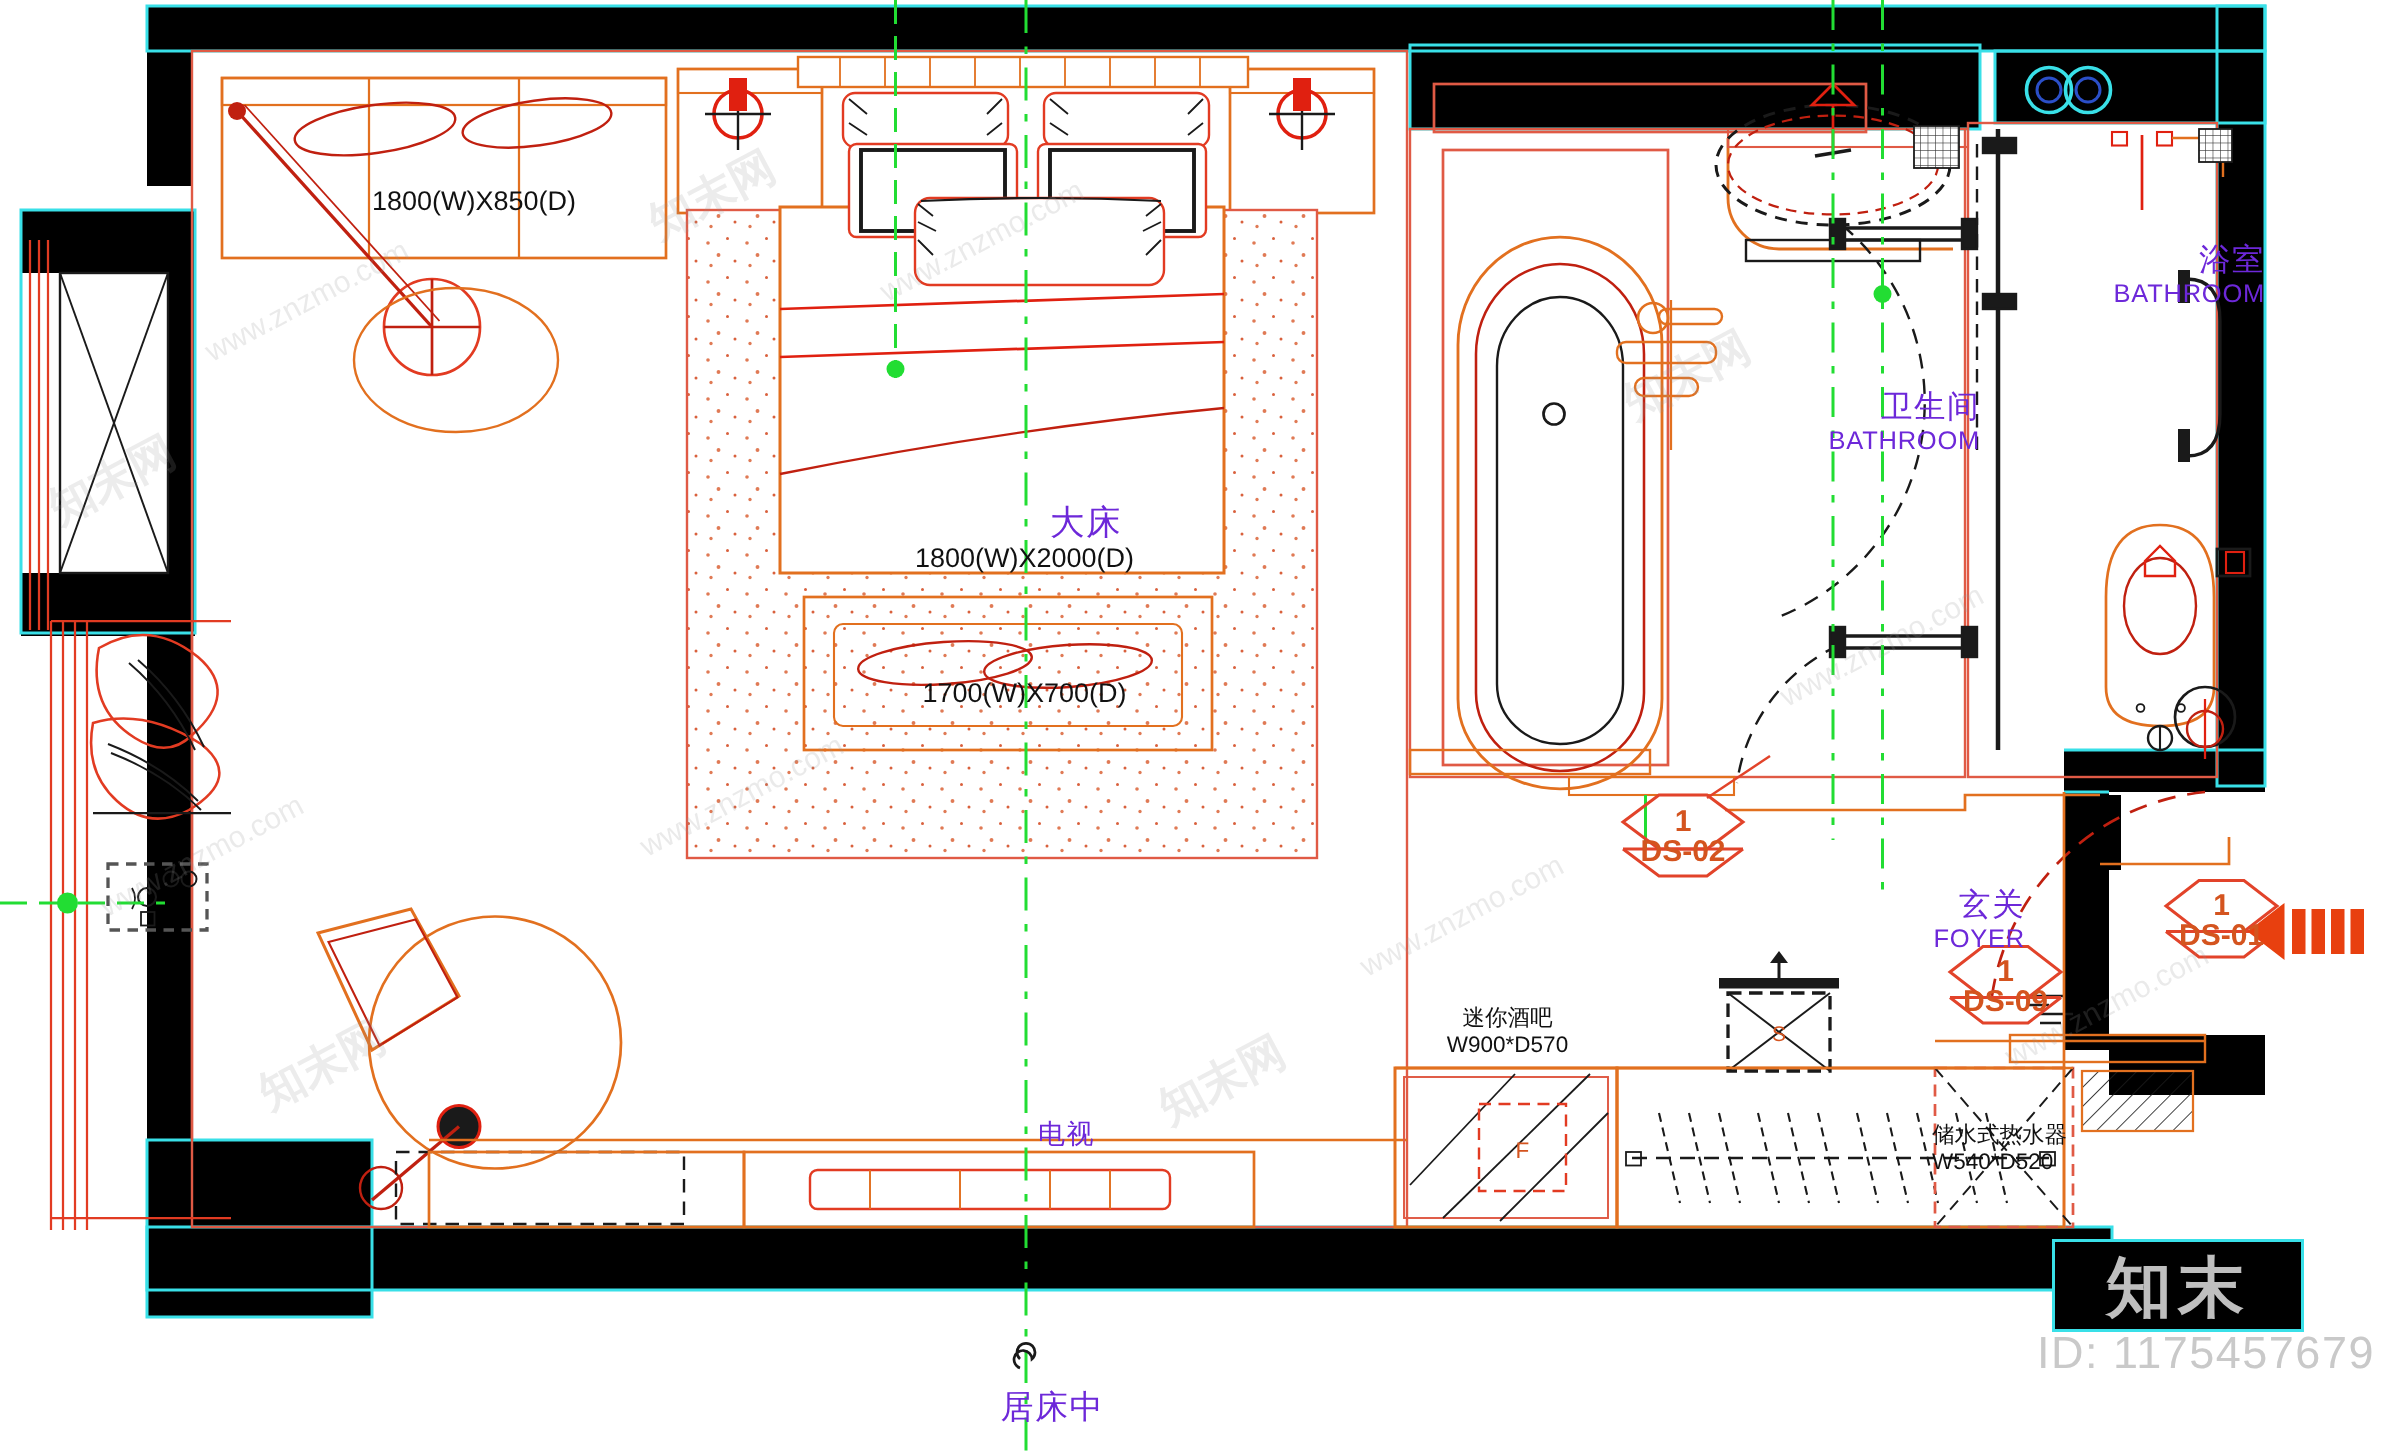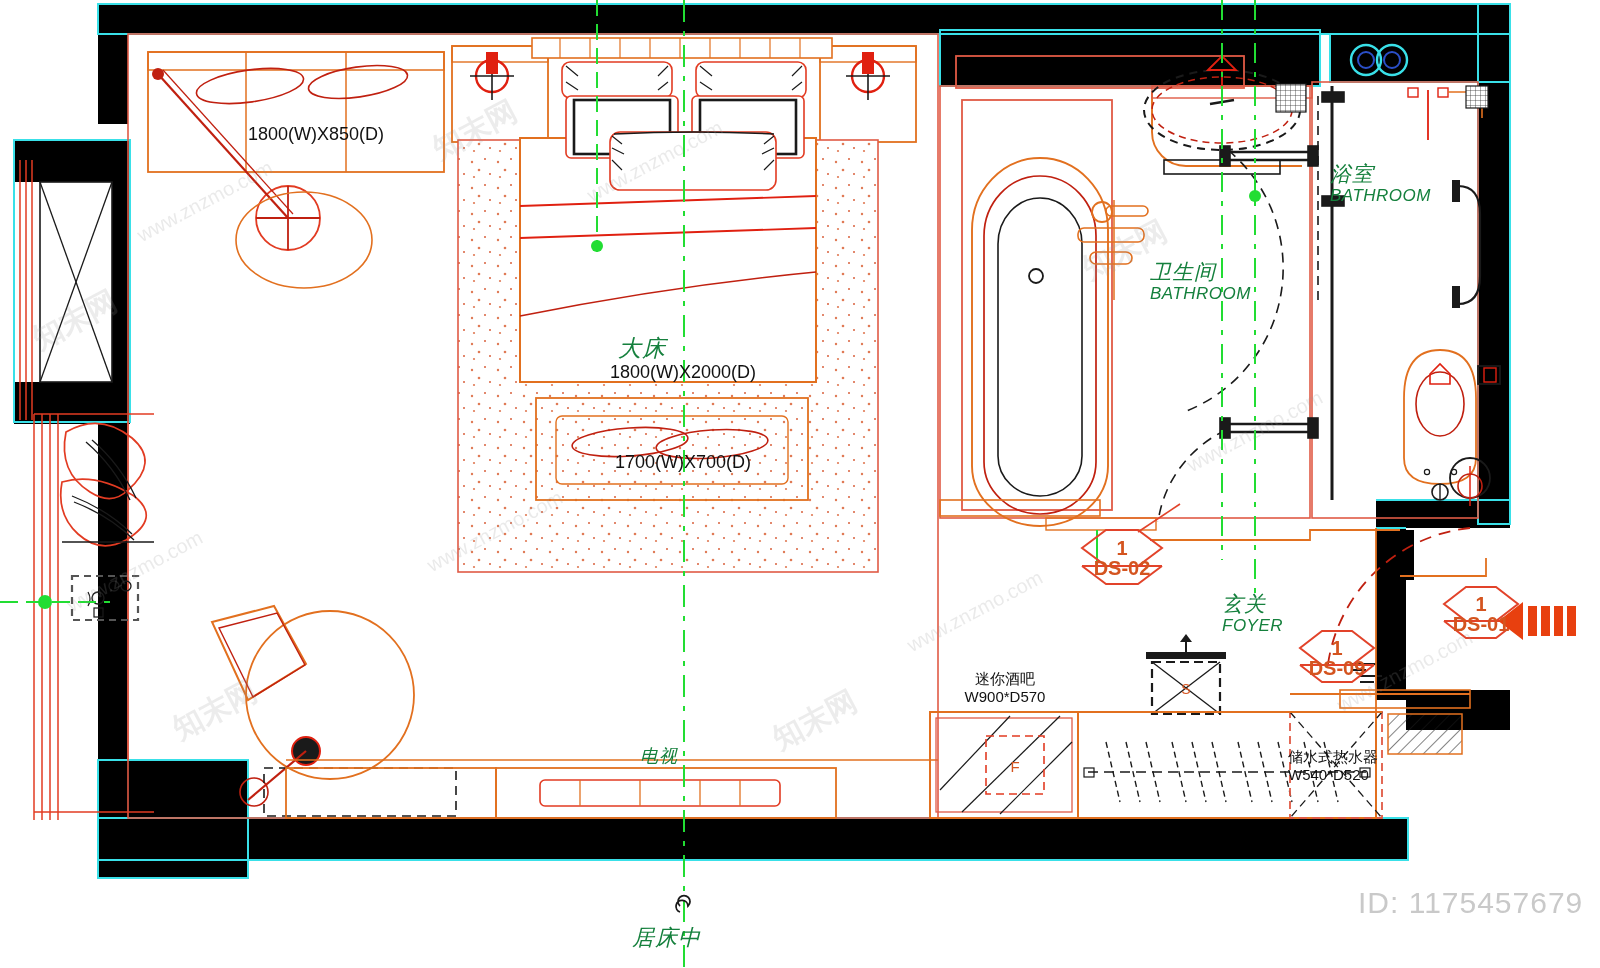--- a/index.html
+++ b/index.html
@@ -1,21 +1,21 @@
 <!DOCTYPE html>
 <html><head>
 <meta charset="utf-8">
 <style>
   html,body{margin:0;padding:0;background:#ffffff;}
   body{width:1600px;height:968px;overflow:hidden;
        font-family:"Liberation Sans","DejaVu Sans",sans-serif;}
   #stage{position:relative;width:1600px;height:968px;background:#fff;}
   svg#plan{position:absolute;left:0;top:0;width:1600px;height:968px;}
-  .lbl{position:absolute;color:#15803d;text-align:left;line-height:1.12;
-       white-space:nowrap;pointer-events:none;font-style:italic;}
+  .lbl{position:absolute;color:#6d28d9;text-align:right;line-height:1.12;
+       white-space:nowrap;pointer-events:none;}
   .lbl .cn{display:block;font-size:21px;letter-spacing:1px;}
   .lbl .en{display:block;font-size:17px;letter-spacing:0.5px;}
   .dim{position:absolute;color:#111;font-size:18px;white-space:nowrap;text-align:center;}
   .small{position:absolute;color:#111;font-size:15px;line-height:1.2;white-space:nowrap;text-align:center;}
   .tag{position:absolute;color:#d4541f;font-weight:bold;text-align:center;}
   .tag .num{font-size:20px;line-height:20px;}
   .tag .cd{font-size:20px;line-height:20px;}
   #title{position:absolute;left:760px;top:872px;width:560px;text-align:center;
          color:#c00d0d;font-size:38px;font-weight:bold;
          font-family:"Liberation Serif","DejaVu Serif",serif;letter-spacing:2px;}
@@ -502,20 +502,21 @@
 </div>
 <div class="tag" style="left:1444px;top:594px;width:74px;">
   <div class="num">1</div>
   <div class="cd">DS-01</div>
 </div>
 
 <div class="lbl" style="left:632px;top:926px;width:104px;">
   <span class="cn" style="font-size:22px;">居床中</span>
 </div>
 
+<div id="logo">知末</div>
 <div id="idtxt">ID: 1175457679</div>
 
 <div class="wm" style="left:130px;top:190px;">www.znzmo.com</div>
 <div class="wmcn" style="left:30px;top:300px;">知末网</div>
 <div class="wm" style="left:420px;top:520px;">www.znzmo.com</div>
 <div class="wmcn" style="left:170px;top:690px;">知末网</div>
 <div class="wm" style="left:580px;top:150px;">www.znzmo.com</div>
 <div class="wm" style="left:900px;top:600px;">www.znzmo.com</div>
 <div class="wmcn" style="left:1080px;top:230px;">知末网</div>
 <div class="wm" style="left:1180px;top:420px;">www.znzmo.com</div>

